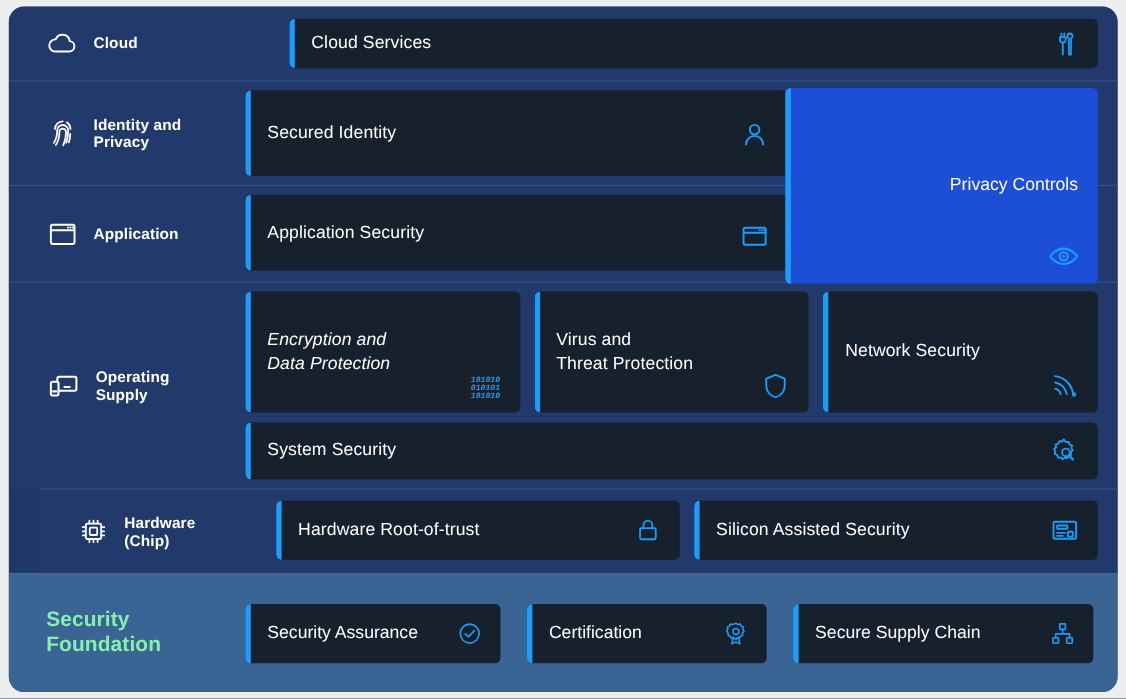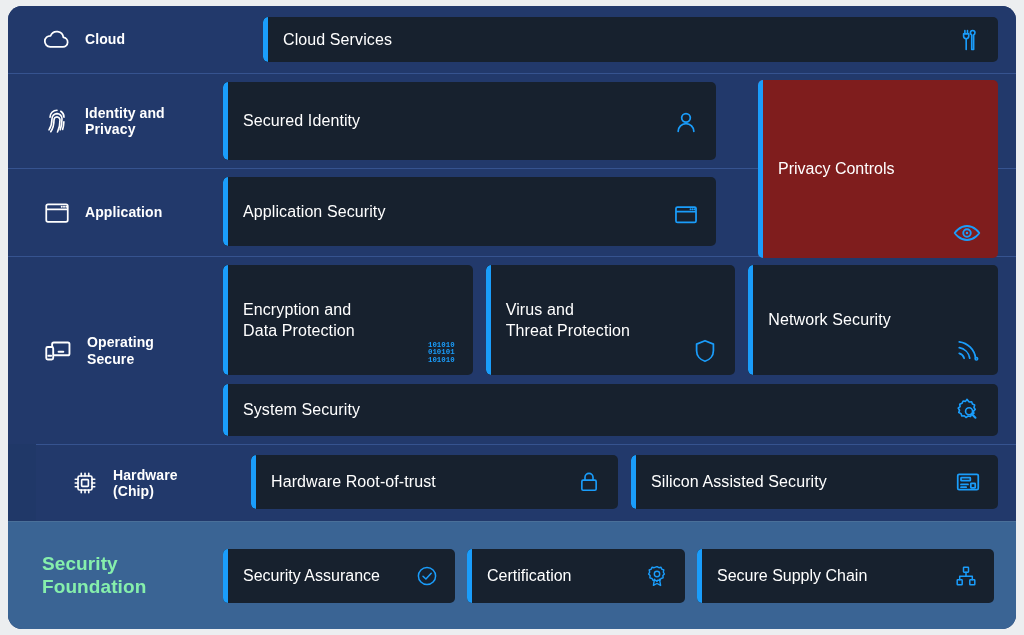--- a/index.html
+++ b/index.html
@@ -62,44 +62,44 @@
   }
   .card.center .cardicon{top:50%;bottom:auto;transform:translateY(-50%);}
 
   
   .foundation{
     flex:1;display:flex;align-items:center;
     background:#3a6494;
     border-top:1px solid #4a7099;
   }
   .foundation .label{color:#86efac;font-size:19px;font-weight:700;}
-  .fcards{flex:1;display:flex;gap:12px;padding-right:22px;}
+  .fcards{flex:1;display:flex;gap:24px;padding-right:22px;}
   .fcard{
     position:relative;background:#17212e;border-radius:5px;
     height:54px;display:flex;align-items:center;
     padding:0 16px 0 20px;box-sizing:border-box;
     justify-content:space-between;gap:14px;
   }
   .fcard::before{
     content:"";position:absolute;left:0;top:0;bottom:0;width:5px;
     background:#1a9dfb;border-radius:5px 0 0 5px;
   }
   .fcard .title{color:#fff;font-size:16px;white-space:nowrap;}
   .fcard .cardicon{line-height:0;}
 
   .f1{flex:0 0 232px;}
   .f2{flex:0 0 218px;}
   .f3{flex:1;}
 
   
   .privacy{
-    position:absolute;right:18px;top:74px;width:240px;height:178px;
-    background:#7f1d1d;border-radius:5px;z-index:6;
+    position:absolute;right:18px;top:74px;width:284px;height:178px;
+    background:#1d4ed8;border-radius:5px;z-index:6;
     display:flex;align-items:center;
-    padding:0 18px 0 20px;box-sizing:border-box;
+    padding:0 18px 0 20px;box-sizing:border-box;justify-content:flex-end;
   }
   .privacy::before{
     content:"";position:absolute;left:0;top:0;bottom:0;width:5px;
     background:#1a9dfb;border-radius:5px 0 0 5px;
   }
   .privacy .title{color:#fff;font-size:16px;}
   .privacy .cardicon{position:absolute;right:16px;bottom:10px;line-height:0;}
 </style>
 </head>
 <body>
@@ -198,25 +198,25 @@
     <div class="label">
       <span class="ico">
         <svg width="32" height="32" viewBox="0 0 24 24" fill="none" stroke="#fff" stroke-width="1.4" stroke-linejoin="round">
           <rect x="7.6" y="5.6" width="13" height="9.6" rx="1.2"></rect>
           <path d="M12.4 12.6h3.6" stroke-linecap="round"></path>
           <rect x="3.2" y="9" width="5.2" height="9.4" rx="1.1" fill="#22396b"></rect>
           <path d="M4.7 15.6h2.2" stroke-linecap="round"></path>
         </svg>
       </span>
       <span class="txt">Operating
-Secure</span>
+Supply</span>
     </div>
     <div class="cards" style="flex-direction:column;padding:8px 18px 8px 0;gap:9px;">
       <div style="display:flex;gap:13px;flex:1;">
-        <div class="card" style="flex:1;">
+        <div class="card" style="flex:1;font-style:italic;">
           <div class="title">Encryption and
 Data Protection</div>
           <span class="cardicon">
             <svg width="30" height="26" viewBox="0 0 30 26" fill="none">
               <g fill="#1a9dfb" font-family="Liberation Mono, monospace" font-size="7.4" font-weight="700" letter-spacing="0">
                 <text x="1" y="8">101010</text>
                 <text x="1" y="15.4">010101</text>
                 <text x="1" y="22.8">101010</text>
               </g>
             </svg>

